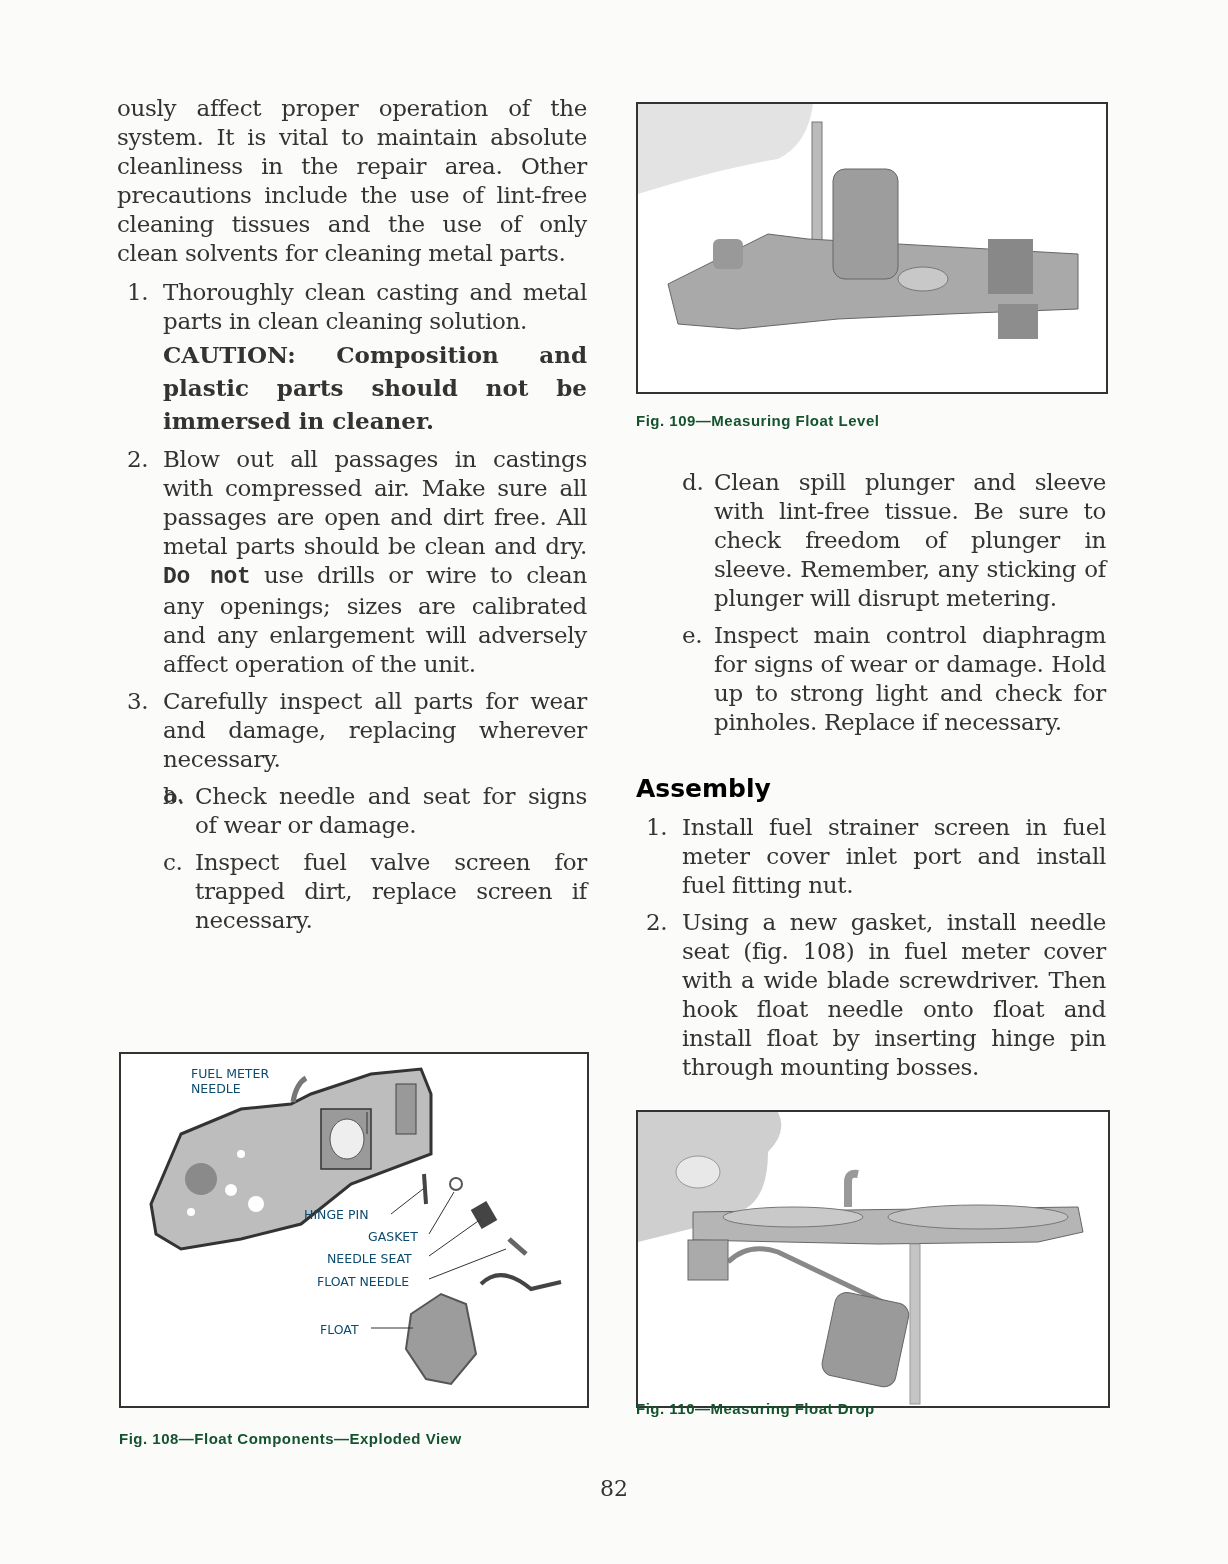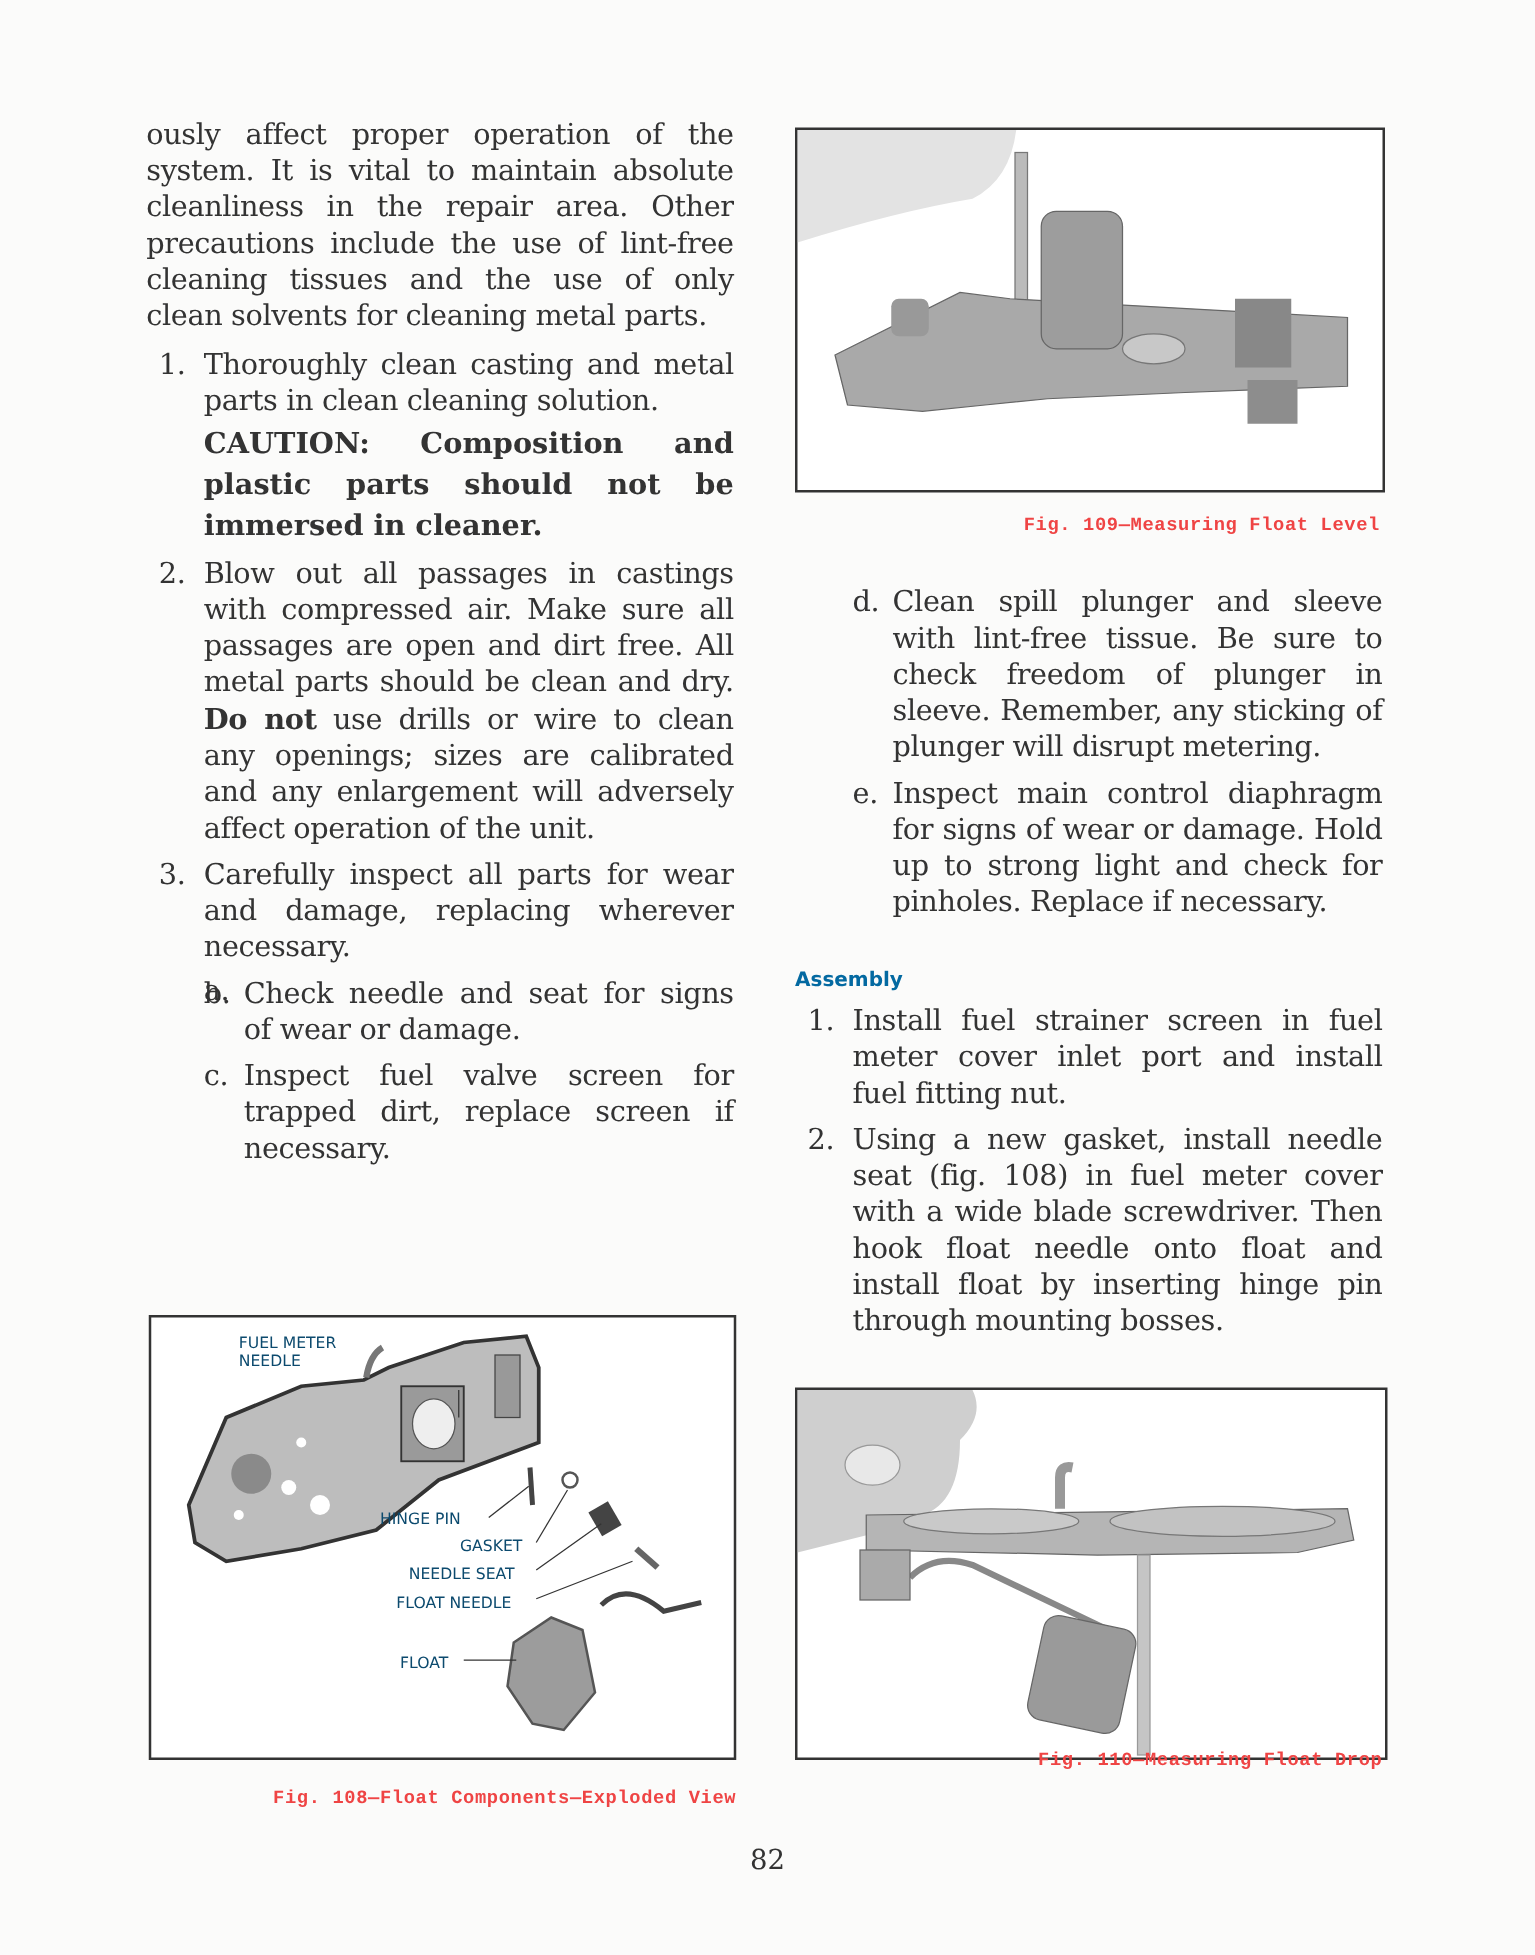--- a/index.html
+++ b/index.html
@@ -8,24 +8,24 @@
     color:#333; font-family:"DejaVu Serif", serif;
   }
   .col { position:absolute; }
   .left { left:117px; top:94px; width:470px; }
   .p { font-size:23px; line-height:29px; text-align:justify; margin:0; letter-spacing:-0.3px; }
   .item { position:relative; padding-left:46px; }
   .item .num { position:absolute; left:10px; top:0; }
   .sub { position:relative; padding-left:32px; margin-left:46px; }
   .sub .num { position:absolute; left:0; top:0; }
   .caution { font-weight:bold; font-size:23px; line-height:33px; margin:2px 0 6px 46px; text-align:justify; }
-  .b { font-weight:bold; }
-  .heading { font-family:"DejaVu Sans", sans-serif; font-weight:bold; font-size:16px; color:#0369a1; margin:0; }
+  .b { font-weight:bold;font-family:Liberation Mono, monospace; }
+  .heading { font-family:"DejaVu Sans", sans-serif; font-weight:bold; font-size:25px; color:#000000; margin:0; }
   .fig { position:absolute; border:2px solid #333; background:#fff; overflow:hidden; }
-  .caption { position:absolute; font-family:Liberation Mono, monospace; font-weight:bold; font-size:15px; color:#ef4444; text-align:right; letter-spacing:0.5px; }
+  .caption { position:absolute; font-family:Liberation Sans, sans-serif; font-weight:bold; font-size:15px; color:#14532d; text-align:left; letter-spacing:0.5px; }
   .label { position:absolute; font-family:"DejaVu Sans", sans-serif; font-size:12.5px; color:#0c4a6e; line-height:15px; }
   .pagenum { position:absolute; left:600px; top:1476px; font-size:22px; }
   svg { display:block; }
 </style>
 </head>
 <body>
 
 <div class="col left">
   <p class="p">ously affect proper operation of the system. It is vital to maintain absolute cleanliness in the repair area. Other precautions include the use of lint-free cleaning tissues and the use of only clean solvents for cleaning metal parts.</p>
 

